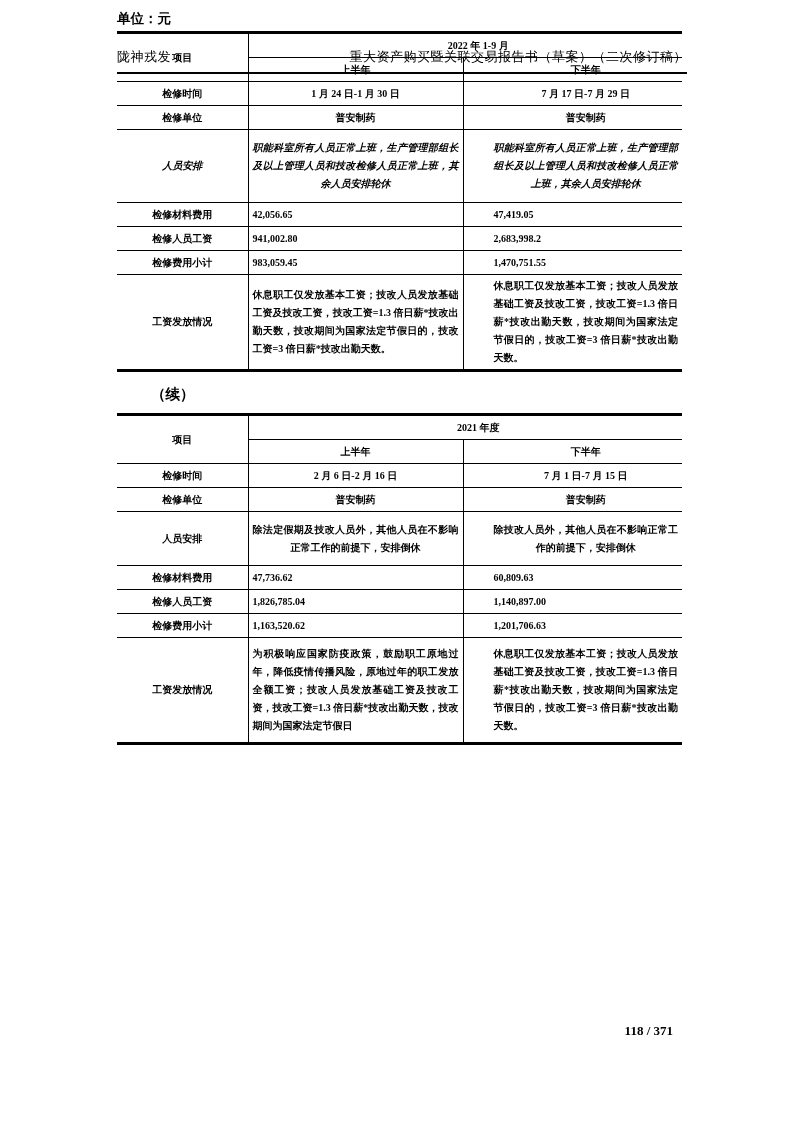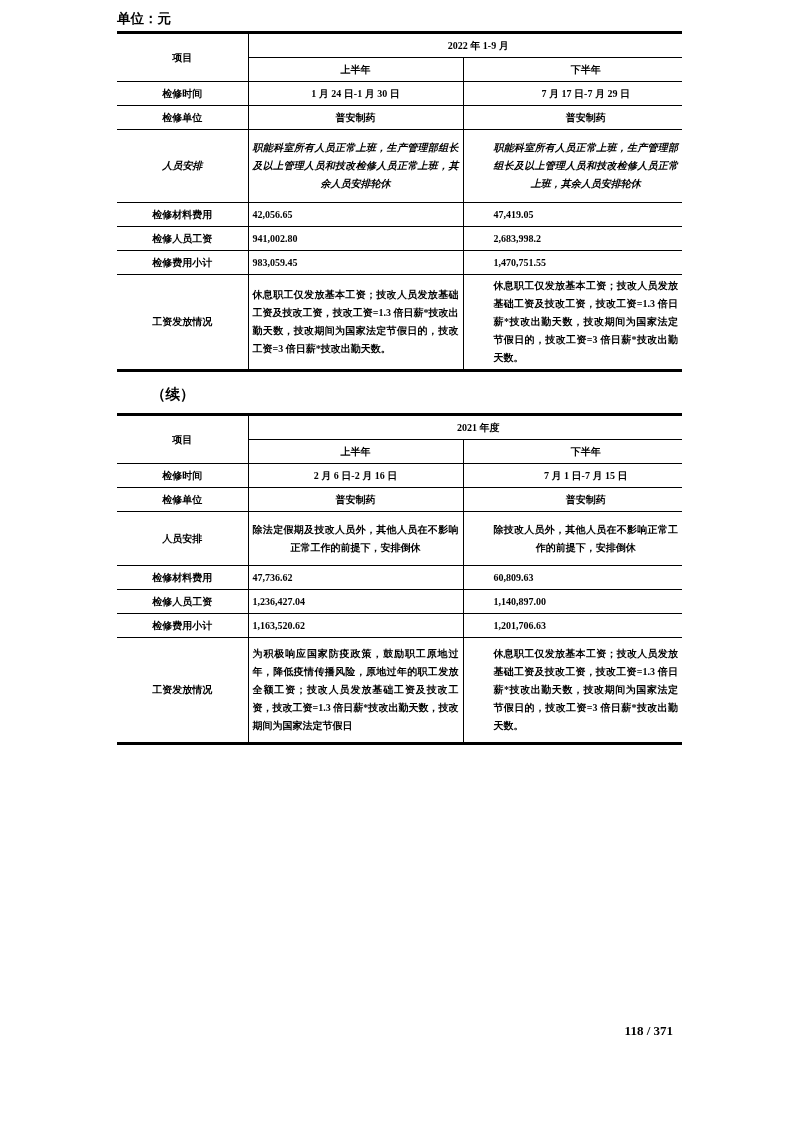--- a/index.html
+++ b/index.html
@@ -86,20 +86,24 @@
   .footer {
     position:absolute; top:1023px; right:120px;
     font-size:13px; font-weight:bold;
   }
 </style>
 </head>
 <body>
 
 <div class="page">
 
+  <div class="header">
+    <span>陇神戎发</span>
+    <span>重大资产购买暨关联交易报告书（草案）（二次修订稿）</span>
+  </div>
 
   <div class="content">
 
 
     <div class="unit">单位：元</div>
 
     <table class="doc">
       <colgroup>
           <col class="c1">
           <col class="c2">
@@ -184,21 +188,21 @@
           <td class="txt">除法定假期及技改人员外，其他人员在不影响正常工作的前提下，安排倒休</td>
           <td class="txt">除技改人员外，其他人员在不影响正常工作的前提下，安排倒休</td>
         </tr>
         <tr class="std">
           <td class="lbl">检修材料费用</td>
           <td class="num">47,736.62</td>
           <td class="num">60,809.63</td>
         </tr>
         <tr class="std">
           <td class="lbl">检修人员工资</td>
-          <td class="num">1,236,427.04</td>
+          <td class="num">1,826,785.04</td>
           <td class="num">1,140,897.00</td>
         </tr>
         <tr class="std">
           <td class="lbl">检修费用小计</td>
           <td class="num">1,163,520.62</td>
           <td class="num">1,201,706.63</td>
         </tr>
         <tr class="wage2">
           <td class="lbl">工资发放情况</td>
           <td class="txtl">为积极响应国家防疫政策，鼓励职工原地过年，降低疫情传播风险，原地过年的职工发放全额工资；技改人员发放基础工资及技改工资，技改工资=1.3 倍日薪*技改出勤天数，技改期间为国家法定节假日</td>

